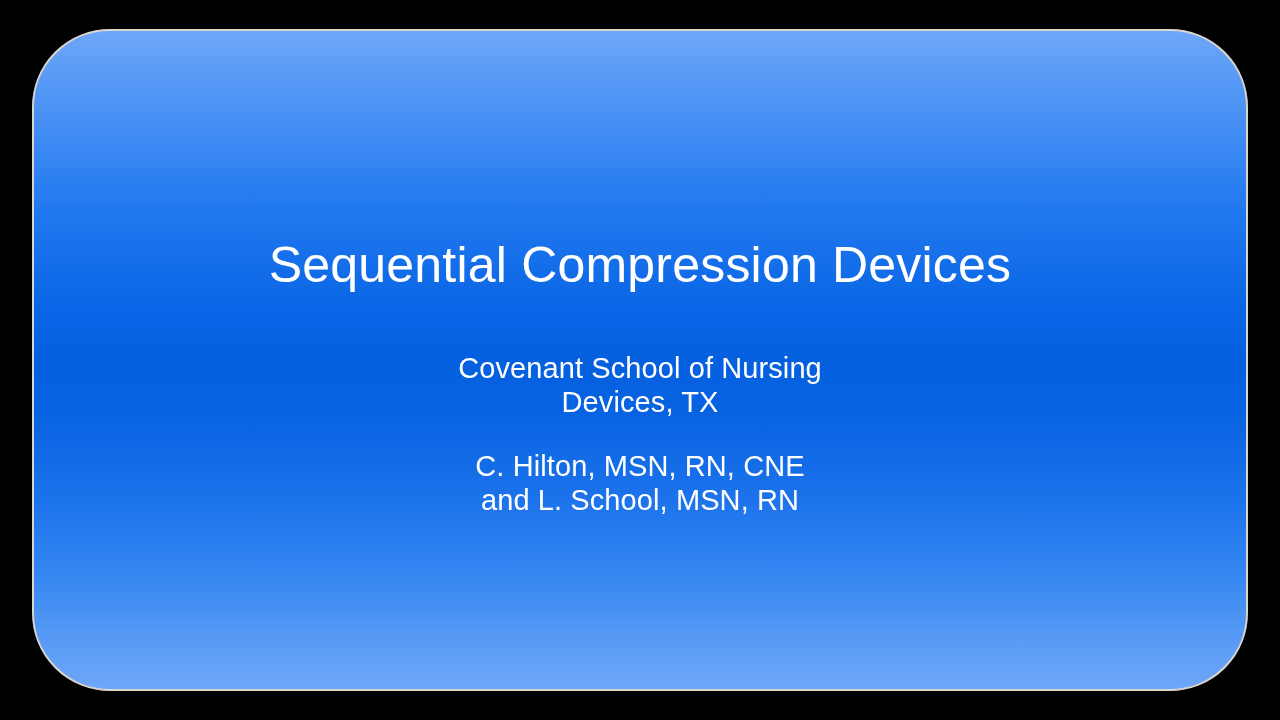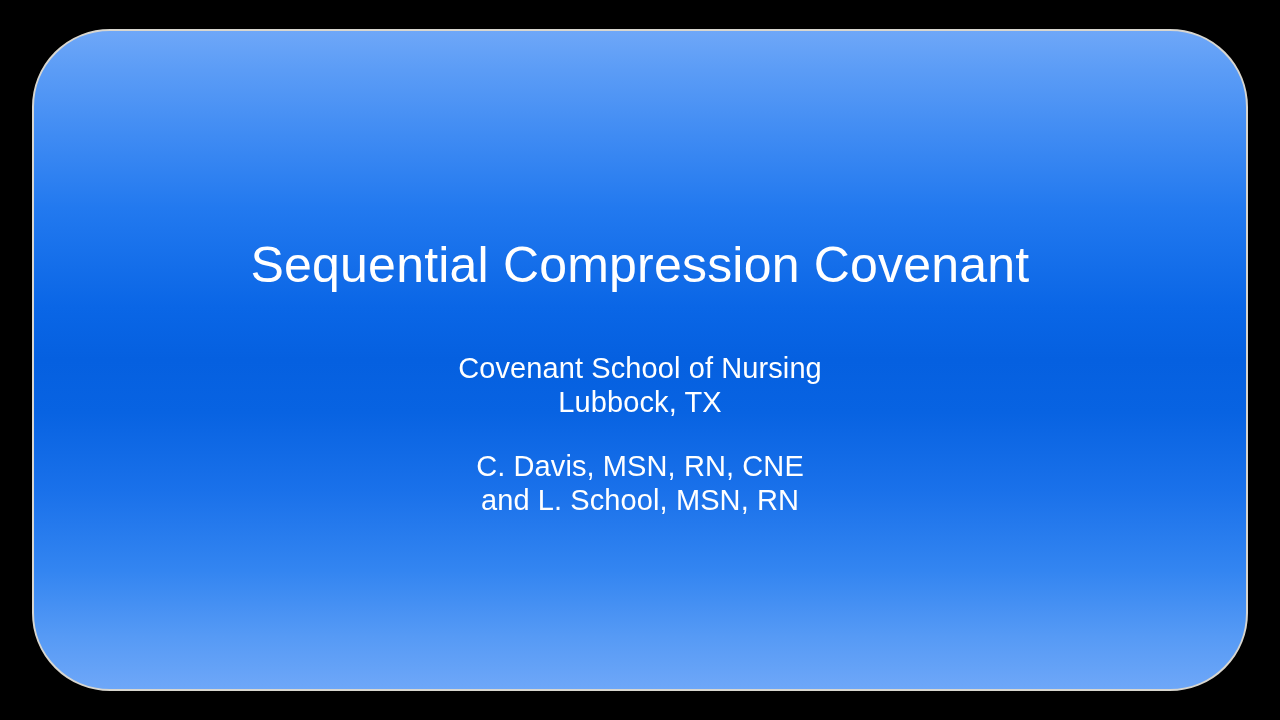--- a/index.html
+++ b/index.html
@@ -100,28 +100,28 @@
   }
 </style>
 </head>
 <body>
 
 <div class="slide-stage">
   <div class="slide-panel">
     <div class="slide-content">
 
       <div class="title-block">
-        <h1 class="slide-title">Sequential Compression Covenant</h1>
+        <h1 class="slide-title">Sequential Compression Devices</h1>
       </div>
 
       <div class="subtitle-block">
         <div class="subtitle-line">Covenant School of Nursing</div>
-        <div class="subtitle-line">Lubbock, TX</div>
+        <div class="subtitle-line">Devices, TX</div>
 
         <div class="subtitle-gap"></div>
 
-        <div class="subtitle-line">C. Davis, MSN, RN, CNE</div>
+        <div class="subtitle-line">C. Hilton, MSN, RN, CNE</div>
         <div class="subtitle-line">and L. School, MSN, RN</div>
       </div>
 
     </div>
   </div>
 </div>
 
 </body></html>

